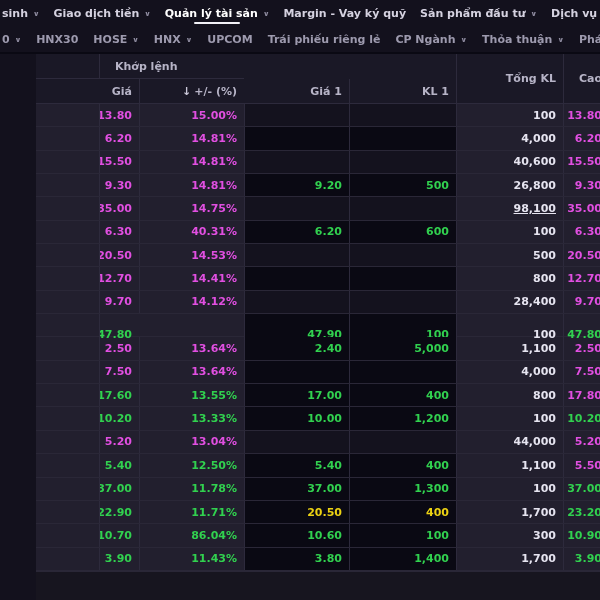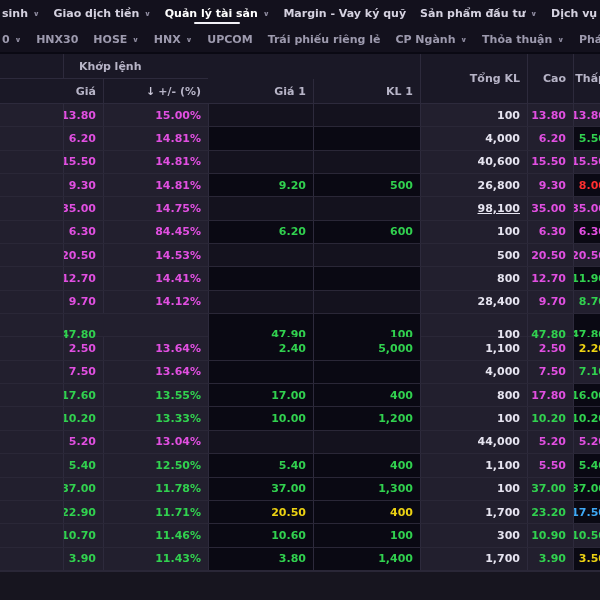--- a/index.html
+++ b/index.html
@@ -26,21 +26,21 @@
   .navrow{display:flex;align-items:center;flex:0 0 auto;background:var(--nav-bg);white-space:nowrap;overflow:hidden;}
   #nav-main{height:27px;padding-left:2px;}
   #nav-tabs{height:25px;padding-left:2px;}
   .nav-item{position:relative;display:inline-flex;align-items:center;margin-right:14px;font-size:11px;font-weight:700;color:var(--nav-text);cursor:pointer;height:100%;}
   #nav-tabs .nav-item{color:var(--tab-text);margin-right:15px;}
   .nav-item.active{color:var(--active);}
   .chev{font-size:8px;margin-left:5px;color:#8f8ca0;transform:scaleY(.85);}
   .nav-underline{position:absolute;left:50%;transform:translateX(-50%);bottom:3px;width:46px;height:2px;background:#f2f1f7;border-radius:1px;}
 
   
-  #board{flex:1 1 auto;display:flex;flex-direction:column;border-top:2px solid var(--gap-line);overflow:hidden;}
+  #board{flex:1 1 auto;display:flex;flex-direction:column;border-top:2px solid var(--gap-line);overflow:hidden;padding-left:36px;}
   .grid{display:grid;grid-template-columns:63px 40px 105px 105px 107px 107px 46px 40px;}
 
   #thead{flex:0 0 auto;background:var(--header-bg);grid-template-rows:25px 24px;border-bottom:1px solid var(--border);
          color:var(--header-text);font-size:11px;font-weight:700;}
   .hc{display:flex;align-items:center;overflow:hidden;}
   .hc.right{justify-content:flex-end;padding-right:7px;}
   .hc.center{justify-content:center;}
   .bl{border-left:1px solid var(--border);}
   .bb{border-bottom:1px solid var(--border);}
   #h-stub-top{grid-column:1;grid-row:1;}
@@ -198,21 +198,21 @@
           <div class="cell c-pct bl" style="color: rgb(225, 79, 225);">14.75%</div>
           <div class="cell c-gia1 bl sellcell"></div>
           <div class="cell c-kl1 bl sellcell"></div>
           <div class="cell c-tong bl" style="color: rgb(230, 228, 240); text-decoration: underline;">98,100</div>
           <div class="cell c-cao bl" style="color: rgb(225, 79, 225);">35.00</div>
           <div class="cell c-thap bl" style="color: rgb(225, 79, 225);">35.00</div>
         </div>
         <div class="row grid">
           <div class="cell c-stub"></div>
           <div class="cell c-gia bl" style="color: rgb(225, 79, 225);">6.30</div>
-          <div class="cell c-pct bl" style="color: rgb(225, 79, 225);">84.45%</div>
+          <div class="cell c-pct bl" style="color: rgb(225, 79, 225);">40.31%</div>
           <div class="cell c-gia1 bl sellcell flash" style="color: rgb(49, 209, 79);">6.20</div>
           <div class="cell c-kl1 bl sellcell flash" style="color: rgb(49, 209, 79);">600</div>
           <div class="cell c-tong bl" style="color: rgb(230, 228, 240);">100</div>
           <div class="cell c-cao bl" style="color: rgb(225, 79, 225);">6.30</div>
           <div class="cell c-thap bl flash" style="color: rgb(225, 79, 225);">6.30</div>
         </div>
         <div class="row grid">
           <div class="cell c-stub"></div>
           <div class="cell c-gia bl" style="color: rgb(225, 79, 225);">20.50</div>
           <div class="cell c-pct bl" style="color: rgb(225, 79, 225); text-align: center;">14.53%</div>
@@ -328,21 +328,21 @@
           <div class="cell c-pct bl" style="color: rgb(49, 209, 79);">11.71%</div>
           <div class="cell c-gia1 bl sellcell flash" style="color: rgb(236, 210, 19);">20.50</div>
           <div class="cell c-kl1 bl sellcell flash" style="color: rgb(236, 210, 19);">400</div>
           <div class="cell c-tong bl" style="color: rgb(230, 228, 240);">1,700</div>
           <div class="cell c-cao bl" style="color: rgb(49, 209, 79);">23.20</div>
           <div class="cell c-thap bl flash" style="color: rgb(63, 169, 245);">17.50</div>
         </div>
         <div class="row grid">
           <div class="cell c-stub"></div>
           <div class="cell c-gia bl" style="color: rgb(49, 209, 79);">10.70</div>
-          <div class="cell c-pct bl" style="color: rgb(49, 209, 79);">11.46%</div>
+          <div class="cell c-pct bl" style="color: rgb(49, 209, 79);">86.04%</div>
           <div class="cell c-gia1 bl sellcell flash" style="color: rgb(49, 209, 79);">10.60</div>
           <div class="cell c-kl1 bl sellcell flash" style="color: rgb(49, 209, 79);">100</div>
           <div class="cell c-tong bl" style="color: rgb(230, 228, 240);">300</div>
           <div class="cell c-cao bl" style="color: rgb(49, 209, 79);">10.90</div>
           <div class="cell c-thap bl" style="color: rgb(49, 209, 79);">10.50</div>
         </div>
         <div class="row grid">
           <div class="cell c-stub"></div>
           <div class="cell c-gia bl" style="color: rgb(49, 209, 79);">3.90</div>
           <div class="cell c-pct bl" style="color: rgb(49, 209, 79);">11.43%</div>

